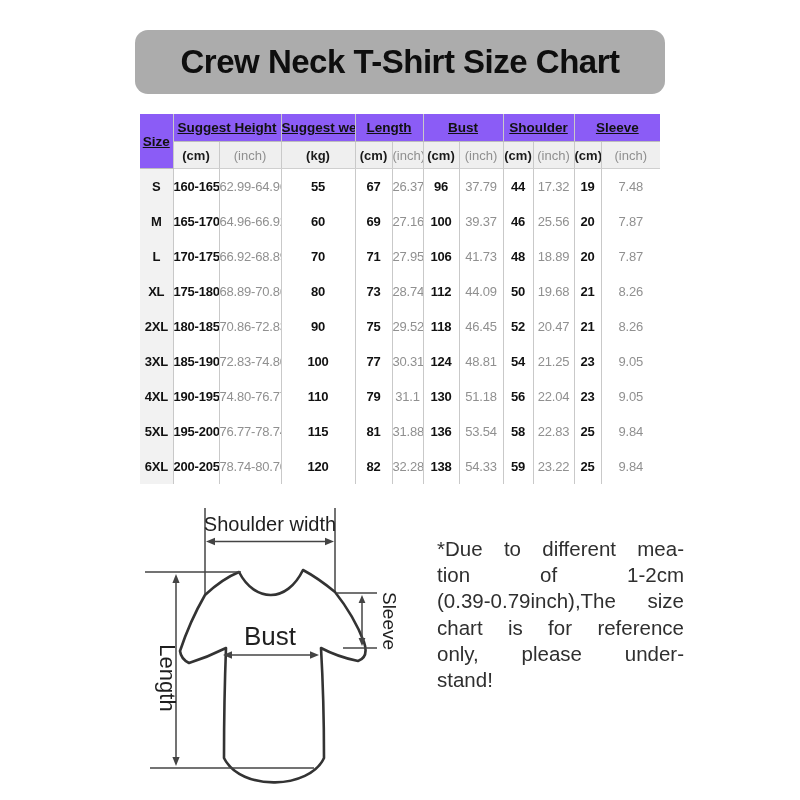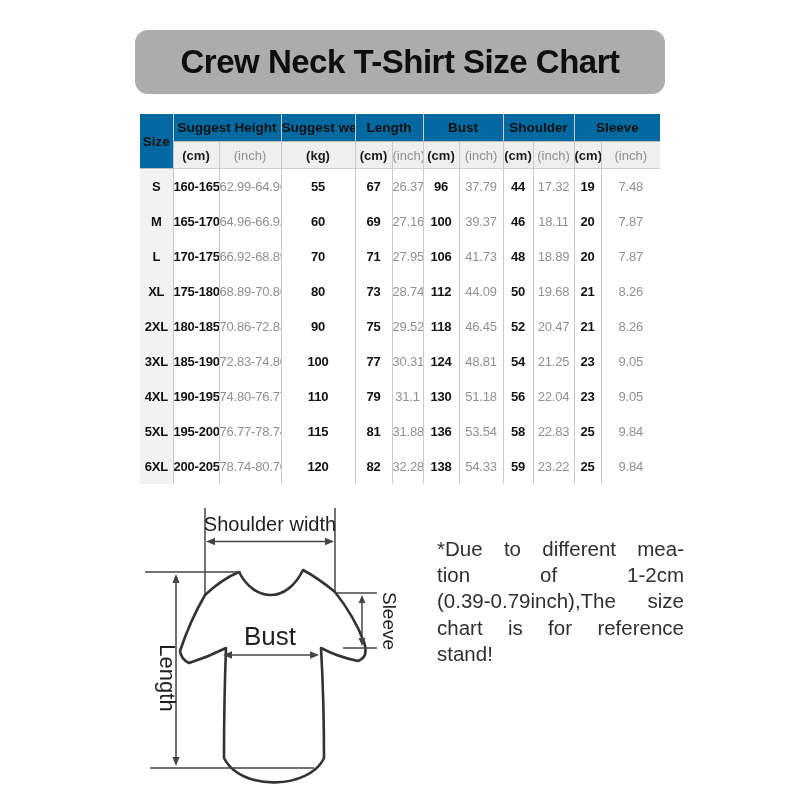--- a/index.html
+++ b/index.html
@@ -23,22 +23,23 @@
   .size-table{
     position:absolute;left:140px;top:114px;width:520px;
     border-collapse:collapse;table-layout:fixed;
   }
   .size-table th,.size-table td{
     padding:0;text-align:center;vertical-align:middle;
     border-right:1px solid #c9c9c9;overflow:hidden;white-space:nowrap;
   }
   .size-table th:last-child,.size-table td:last-child{border-right:none;}
   .size-table thead tr.h1 th{
-    height:27px;background:#0369a1;font-size:13.5px;font-weight:700;color:#111;
+    height:27px;background:#8b5cf6;font-size:13.5px;font-weight:700;color:#111;
     border-bottom:1px solid #bdbdbd;
+    text-decoration:underline;
   }
   .size-table thead tr.h2 th{
     height:26px;background:#efefef;font-size:13px;border-bottom:1px solid #cfcfcf;
   }
   .size-table thead th.size-head{background:#ececec;font-size:14px;}
   .size-table thead .u-cm{color:#1a1a1a;font-weight:700;}
   .size-table thead .u-inch{color:#8f8f8f;font-weight:400;margin-top:45px;}
   .size-table tbody td{height:35px;font-size:13px;background:#ffffff;letter-spacing:-0.2px;}
   .size-table tbody td.size{background:#f2f2f2;font-weight:700;color:#111;}
   .size-table tbody td.cm{font-weight:700;color:#111;}
@@ -126,21 +127,21 @@
         <tr>
           <td class="size">M</td>
           <td class="cm">165-170</td>
           <td class="inch">64.96-66.92</td>
           <td class="kg">60</td>
           <td class="cm">69</td>
           <td class="inch">27.16</td>
           <td class="cm">100</td>
           <td class="inch">39.37</td>
           <td class="cm">46</td>
-          <td class="inch">18.11</td>
+          <td class="inch">25.56</td>
           <td class="cm">20</td>
           <td class="inch">7.87</td>
         </tr>
         <tr>
           <td class="size">L</td>
           <td class="cm">170-175</td>
           <td class="inch">66.92-68.89</td>
           <td class="kg">70</td>
           <td class="cm">71</td>
           <td class="inch">27.95</td>
@@ -282,16 +283,17 @@
     <polygon class="head" points="222,95 218.6,103 225.4,103"></polygon>
     <polygon class="head" points="222,146 218.6,138 225.4,138"></polygon>
     <text transform="translate(243,121) rotate(90)" text-anchor="middle" font-size="19">Sleeve</text>
   </svg>
 
   <div class="note">
       <div class="note-line">*Due to different mea-</div>
       <div class="note-line">tion of 1-2cm</div>
       <div class="note-line">(0.39-0.79inch),The size</div>
       <div class="note-line">chart is for reference</div>
+      <div class="note-line">only, please under-</div>
       <div class="note-line">stand!</div>
     </div>
 
 </div>
 
 </body></html>

